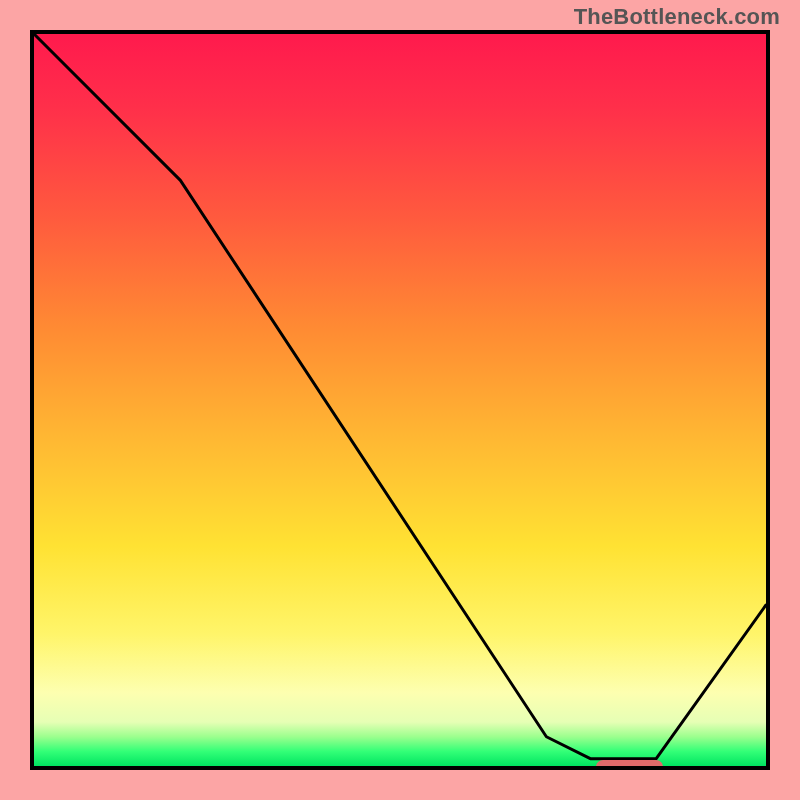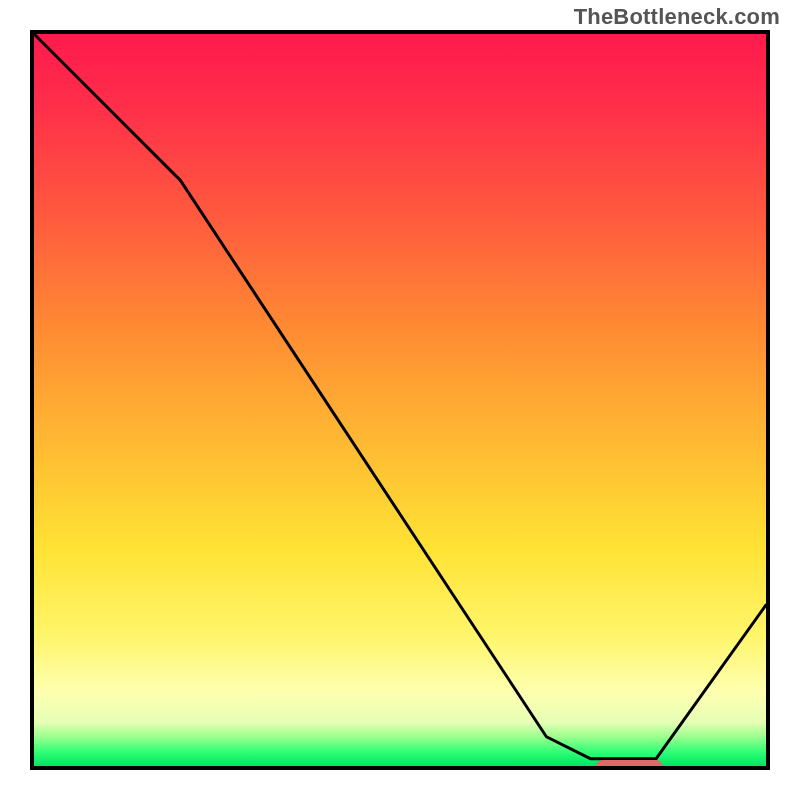--- a/index.html
+++ b/index.html
@@ -7,21 +7,21 @@
     padding: 0;
     width: 800px;
     height: 800px;
     background: #000;
     font-family: Arial, Helvetica, sans-serif;
   }
   .frame {
     position: relative;
     width: 800px;
     height: 800px;
-    background: #ffffff;
+    background: #fca5a5;
   }
   .watermark {
     position: absolute;
     top: 4px;
     right: 20px;
     color: #555;
     font-size: 22px;
     font-weight: 600;
     letter-spacing: 0.2px;
     z-index: 20;

